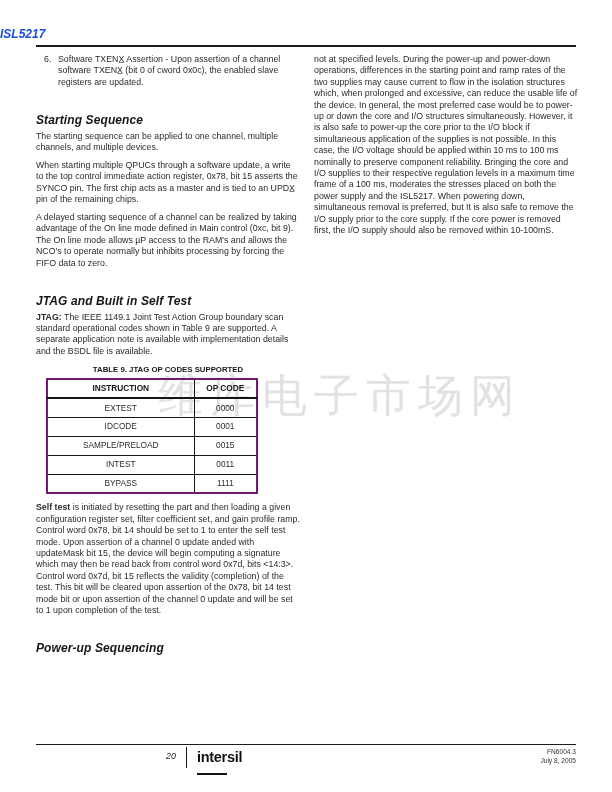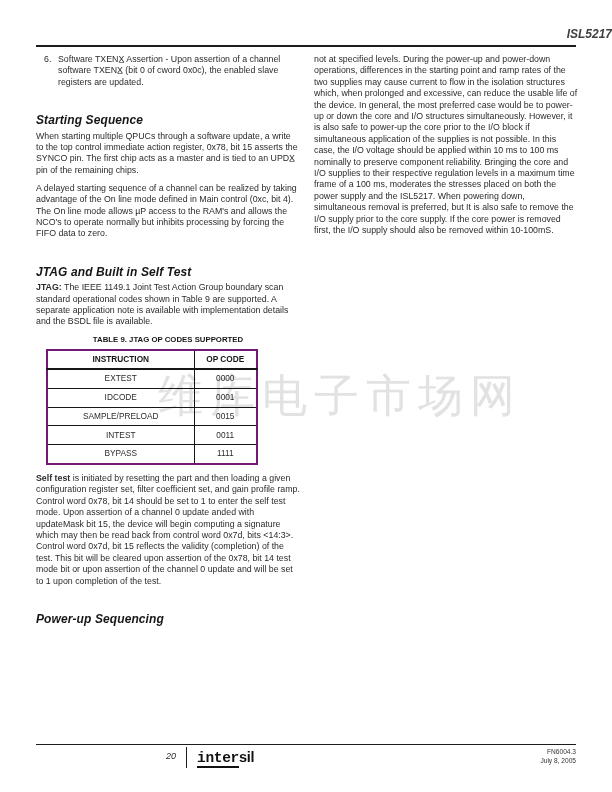--- a/index.html
+++ b/index.html
@@ -8,21 +8,21 @@
     width:612px;height:792px;
     background:#ffffff;
     font-family:"Liberation Sans", sans-serif;
     color:#2b2b2b;
     overflow:hidden;
     margin:0 auto;
   }
   
   .doc-title{
     position:absolute;top:27px;left:0;width:612px;
-    text-align:right;font-weight:bold;font-style:italic;font-size:12px;color:#404040;
+    text-align:left;font-weight:bold;font-style:italic;font-size:12px;color:#1d4ed8;
   }
   .header-rule{
     position:absolute;top:45px;left:36px;width:540px;height:2px;background:#1c1c1c;
   }
   
   .watermark{
     position:absolute;left:158px;top:366px;
     font-size:45px;letter-spacing:7px;color:#e2e2e2;
     white-space:nowrap;z-index:0;user-select:none;
   }
@@ -61,21 +61,21 @@
   .page-num{
     position:absolute;top:751px;left:148px;width:28px;
     text-align:right;font-style:italic;font-size:9px;
   }
   .footer-divider{position:absolute;top:747px;left:186px;width:1px;height:21px;background:#1c1c1c;}
   .logo{
     position:absolute;top:749px;left:197px;
     font-weight:800;font-size:14.5px;letter-spacing:-0.3px;color:#111;
     white-space:nowrap;
   }
-  .logo .logo-underlined{border-bottom:2.5px solid #111;padding-bottom:0px;font-family:Liberation Mono, monospace;}
+  .logo .logo-underlined{border-bottom:2.5px solid #111;padding-bottom:8px;}
   .doc-info{
     position:absolute;top:748px;right:36px;
     text-align:right;font-size:6.6px;line-height:8.6px;color:#333;
   }
 </style>
 </head>
 <body>
 
 <div class="page">
 
@@ -85,22 +85,23 @@
   <div class="watermark">维库电子市场网</div>
 
   <div class="col col-left">
 
     <div class="list-item">
       <span class="list-num">6.</span>
       <span class="list-text">Software TXENX̲ Assertion - Upon assertion of a channel software TXENX̲ (bit 0 of cword 0x0c), the enabled slave registers are updated.</span>
     </div>
 
     <h2>Starting Sequence</h2>
+    <p>The starting sequence can be applied to one channel, multiple channels, and multiple devices.</p>
     <p>When starting multiple QPUCs through a software update, a write to the top control immediate action register, 0x78, bit 15 asserts the SYNCO pin. The first chip acts as a master and is tied to an UPDX̲ pin of the remaining chips.</p>
-    <p>A delayed starting sequence of a channel can be realized by taking advantage of the On line mode defined in Main control (0xc, bit 4). The On line mode allows µP access to the RAM's and allows the NCO's to operate normally but inhibits processing by forcing the FIFO data to zero.</p>
+    <p>A delayed starting sequence of a channel can be realized by taking advantage of the On line mode defined in Main control (0xc, bit 9). The On line mode allows µP access to the RAM's and allows the NCO's to operate normally but inhibits processing by forcing the FIFO data to zero.</p>
 
     <h2>JTAG and Built in Self Test</h2>
     <p><span class="lead-bold">JTAG:</span><span> The IEEE 1149.1 Joint Test Action Group boundary scan standard operational codes shown in Table 9 are supported. A separate application note is available with implementation details and the BSDL file is available.</span></p>
 
     <div class="tbl-caption">TABLE 9.  JTAG OP CODES SUPPORTED</div>
     <table class="data">
       <colgroup>
           <col class="col-instruction">
           <col class="col-opcode">
         </colgroup>

